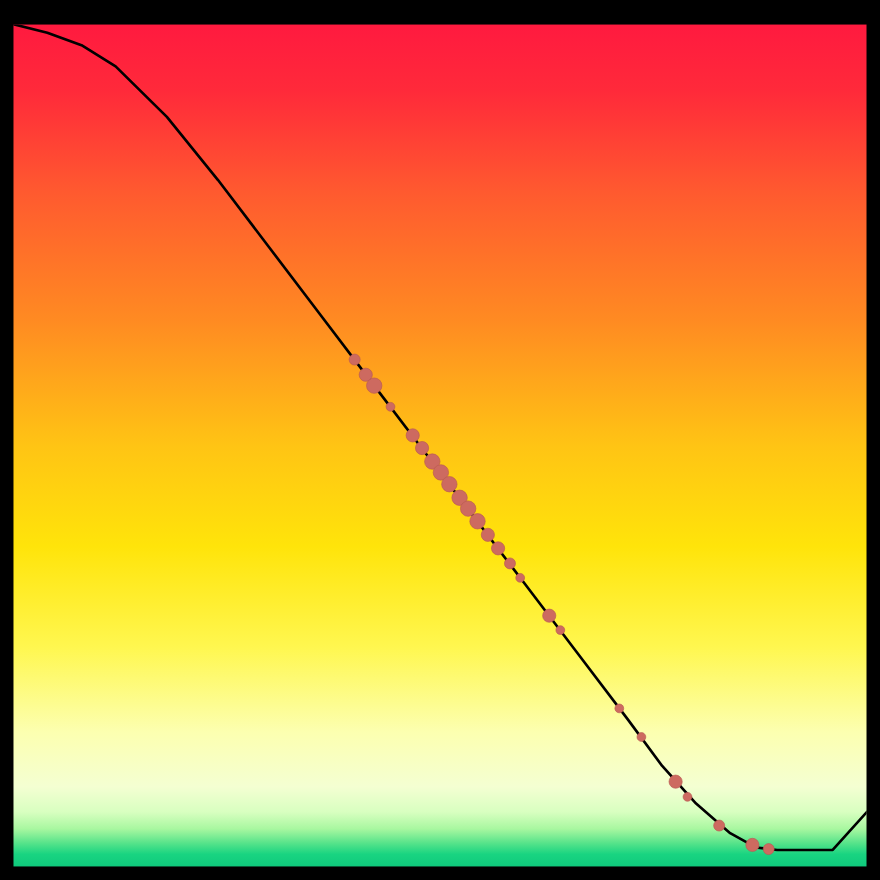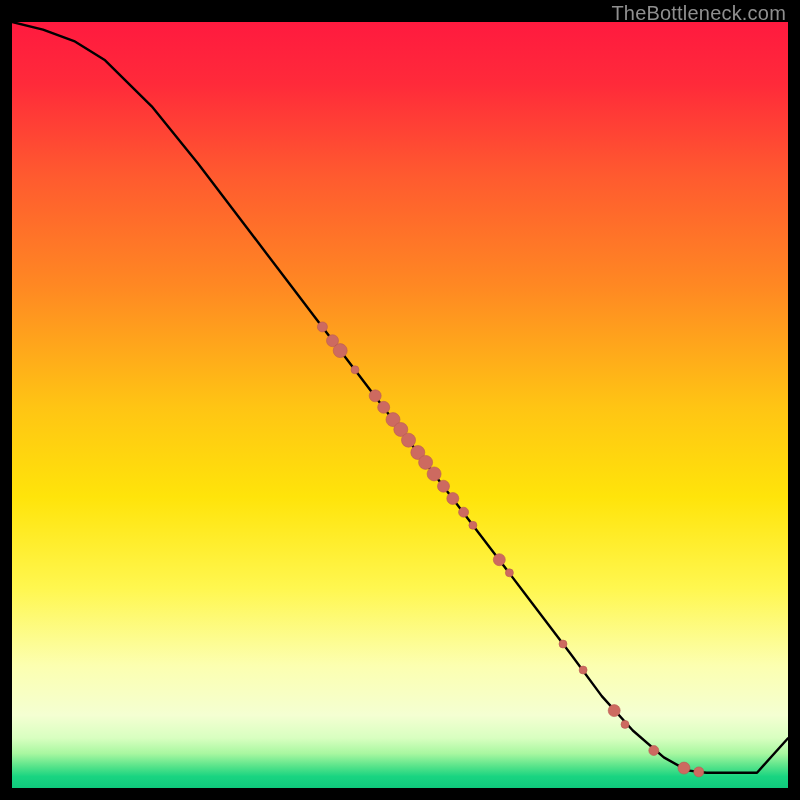--- a/index.html
+++ b/index.html
@@ -90,14 +90,13 @@
           <circle cx="551.0" cy="622.0" r="4" fill="#cd6a60" stroke="#b95a52" stroke-width="0.6"></circle>
           <circle cx="571.1" cy="648.0" r="4" fill="#cd6a60" stroke="#b95a52" stroke-width="0.6"></circle>
           <circle cx="602.2" cy="688.6" r="6" fill="#cd6a60" stroke="#b95a52" stroke-width="0.6"></circle>
           <circle cx="613.0" cy="702.4" r="4" fill="#cd6a60" stroke="#b95a52" stroke-width="0.6"></circle>
           <circle cx="641.8" cy="728.5" r="5" fill="#cd6a60" stroke="#b95a52" stroke-width="0.6"></circle>
           <circle cx="672.0" cy="746.1" r="6" fill="#cd6a60" stroke="#b95a52" stroke-width="0.6"></circle>
           <circle cx="686.8" cy="749.9" r="5" fill="#cd6a60" stroke="#b95a52" stroke-width="0.6"></circle>
         </g>
     </svg>
   </div>
-  <div class="watermark">TheBottleneck.com</div>
 </div>
 
 </body></html>

